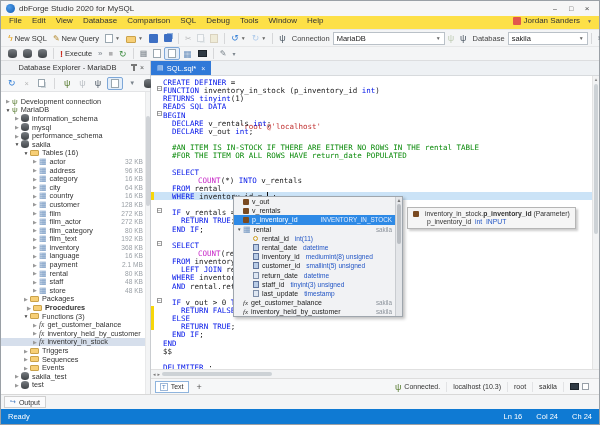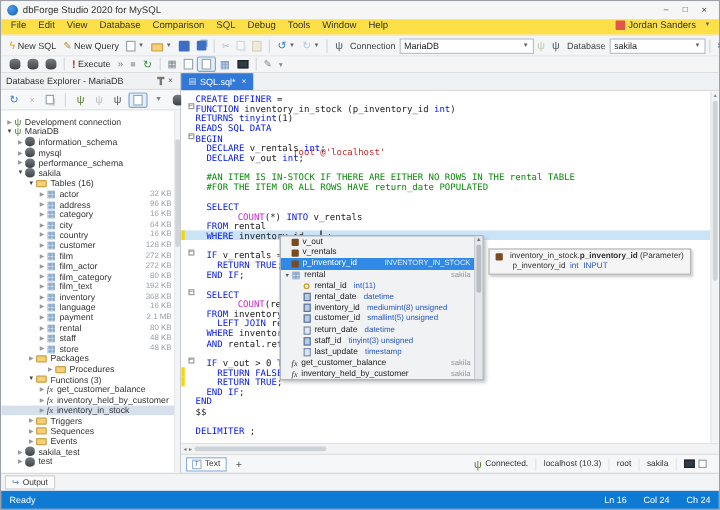--- a/index.html
+++ b/index.html
@@ -57,21 +57,21 @@
   .i-chk{width:7px;height:7px;border:1px solid #98a0a8;background:#fff;flex:none;}
   .i-pin{width:2px;height:6px;background:#777;position:relative;margin:0 3px;flex:none;}
   .i-pin:before{content:"";position:absolute;top:-1px;left:-2px;width:6px;height:2px;background:#777;}
 
   
   .main{flex:1;display:flex;min-height:0;background:#fff;}
 
   
   .explorer{width:150px;flex:none;display:flex;flex-direction:column;border-right:1px solid #c9ccd0;background:#fff;}
   .exp-header{height:14px;flex:none;display:flex;align-items:center;padding:0 4px;background:#f0f1f3;border-bottom:1px solid #dddfe1;font-size:7.5px;color:#333;}
-  .exp-title{flex:1;white-space:nowrap;overflow:hidden;}
+  .exp-title{flex:1;white-space:nowrap;overflow:hidden;text-align:center;}
   .exp-x{font-size:7px;color:#555;padding:0 2px;}
   .exp-toolbar{height:17px;flex:none;display:flex;align-items:center;gap:3px;padding:0 4px;background:#f6f7f8;border-bottom:1px solid #e3e4e6;}
   .exp-body{flex:1;position:relative;overflow:hidden;}
   .tree{position:absolute;inset:0 5px 0 0;padding-top:5px;font-size:7.3px;overflow:hidden;}
   .trow{display:flex;align-items:center;height:8.6px;white-space:nowrap;padding-right:2px;}
   .trow.sel{background:#d6dfec;}
   .texp{width:8px;flex:none;text-align:center;font-size:5px;color:#999;}
   .texp.open{color:#444;}
   .ti-plug{color:#5a7d33;font-size:8px;line-height:7px;margin-right:3px;}
   .ti-tbl{color:#6f94c0;font-size:8px;line-height:7px;margin-right:3px;}
@@ -454,21 +454,21 @@
               <span class="texp">▶</span>
               <span class="ti-tbl">▦</span>
               <span>store</span>
               <span class="tsize">48 KB</span>
             </div>
             <div class="trow" style="padding-left: 21px;">
               <span class="texp">▶</span>
               <div class="i-folds"></div>
               <span>Packages</span>
             </div>
-            <div class="trow" style="padding-left: 37px;">
+            <div class="trow" style="padding-left: 24px; font-weight: bold;">
               <span class="texp">▶</span>
               <div class="i-folds"></div>
               <span>Procedures</span>
             </div>
             <div class="trow" style="padding-left: 21px;">
               <span class="texp open">▼</span>
               <div class="i-folds"></div>
               <span>Functions (3)</span>
             </div>
             <div class="trow" style="padding-left: 30px;">
@@ -551,20 +551,21 @@
             <div class="line"><span class="chg"></span><span class="foldcol"></span></div>
             <div class="line"><span class="chg"></span><span class="foldcol"><span class="foldbox">–</span></span><span class="p">  </span><span class="k">SELECT</span></div>
             <div class="line"><span class="chg"></span><span class="foldcol"></span><span class="p">    </span><span class="f">COUNT</span><span class="p">(rental_id) </span><span class="k">INTO</span><span class="p"> v_out</span></div>
             <div class="line"><span class="chg"></span><span class="foldcol"></span><span class="p">  </span><span class="k">FROM</span><span class="p"> inventory</span></div>
             <div class="line"><span class="chg"></span><span class="foldcol"></span><span class="p">    </span><span class="k">LEFT JOIN</span><span class="p"> rental </span><span class="k">USING</span><span class="p">(inventory_id)</span></div>
             <div class="line"><span class="chg"></span><span class="foldcol"></span><span class="p">  </span><span class="k">WHERE</span><span class="p"> inventory.inventory_id = p_inventory_id</span></div>
             <div class="line"><span class="chg"></span><span class="foldcol"></span><span class="p">  </span><span class="k">AND</span><span class="p"> rental.return_date </span><span class="k">IS NULL</span><span class="p">;</span></div>
             <div class="line"><span class="chg"></span><span class="foldcol"></span></div>
             <div class="line"><span class="chg"></span><span class="foldcol"><span class="foldbox">–</span></span><span class="p">  </span><span class="k">IF</span><span class="p"> v_out &gt; 0 </span><span class="k">THEN</span></div>
             <div class="line changed"><span class="chg"></span><span class="foldcol"></span><span class="p">    </span><span class="k">RETURN FALSE</span><span class="p">;</span></div>
+            <div class="line changed"><span class="chg"></span><span class="foldcol"></span><span class="p">  </span><span class="k">ELSE</span></div>
             <div class="line changed"><span class="chg"></span><span class="foldcol"></span><span class="p">    </span><span class="k">RETURN TRUE</span><span class="p">;</span></div>
             <div class="line"><span class="chg"></span><span class="foldcol"></span><span class="p">  </span><span class="k">END IF</span><span class="p">;</span></div>
             <div class="line"><span class="chg"></span><span class="foldcol"></span><span class="k">END</span></div>
             <div class="line"><span class="chg"></span><span class="foldcol"></span><span class="p">$$</span></div>
             <div class="line"><span class="chg"></span><span class="foldcol"></span></div>
             <div class="line"><span class="chg"></span><span class="foldcol"></span><span class="k">DELIMITER</span><span class="p"> ;</span></div>
           </div>
 
         <div class="vscroll">▴<div class="vthumb"></div></div>
 

